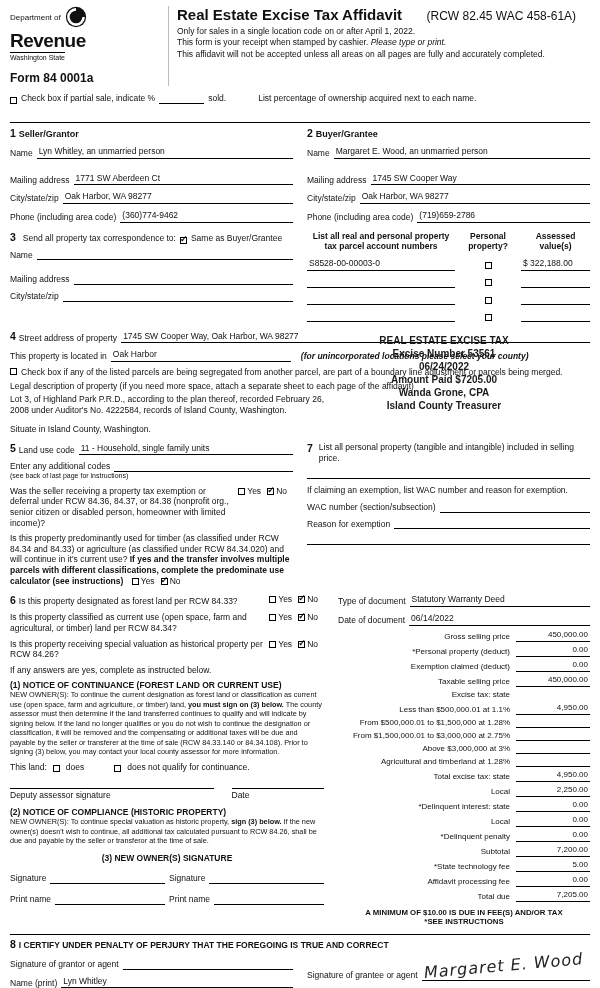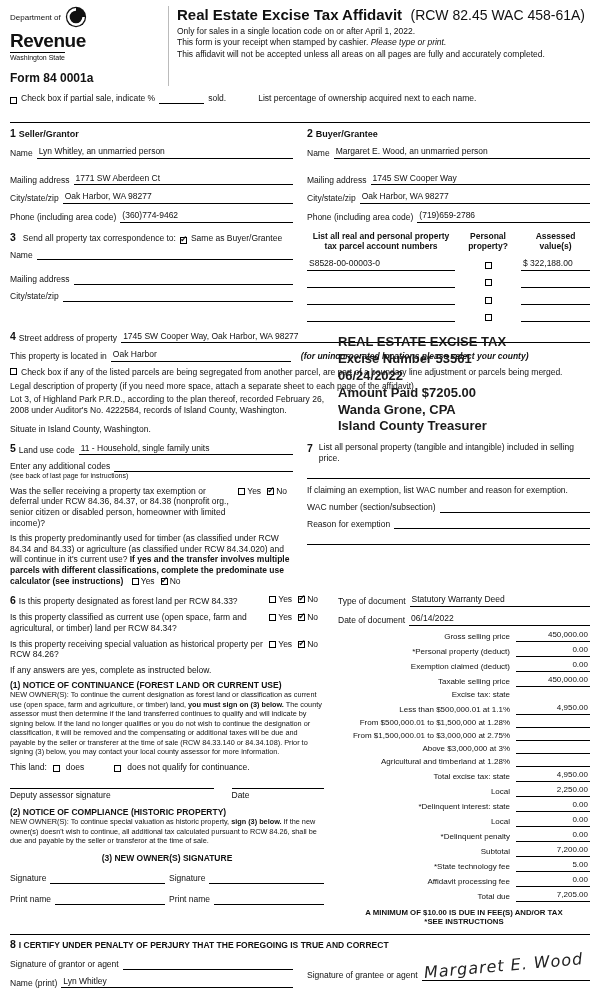--- a/index.html
+++ b/index.html
@@ -16,21 +16,21 @@
   
   .hdr { display:flex; gap:8px; }
   .logo { width:150px; }
   .logo-top { display:flex; align-items:center; gap:4px; }
   .dept { font-size:8px; }
   .rev { font-size:19px; font-weight:800; letter-spacing:-0.5px; margin-top:-2px; }
   .wa { font-size:7px; border-top:1px solid #000; display:inline-block; padding-top:1px; }
   .formno { font-size:12px; font-weight:bold; margin-top:8px; }
   .hmain { flex:1; border-left:1px solid #bbb; padding-left:8px; }
   .title { font-size:15px; font-weight:bold; }
-  .rcw { font-size:14px; margin-left:6px; }
+  .rcw { font-size:12px; margin-left:22px; }
   .hl { margin-top:1px; }
 
   
   .partial { display:flex; align-items:flex-end; gap:4px; margin-top:7px; border-bottom:1.5px solid #000; padding-bottom:18px; }
   .cols { display:flex; gap:14px; margin-top:4px; }
   .col { flex:1; min-width:0; }
   .num { font-weight:bold; font-size:10.5px; margin-right:3px; }
   .sec-title { font-weight:bold; font-size:9px; }
   .fl { display:flex; align-items:flex-end; margin-top:6px; }
   .lab { white-space:nowrap; margin-right:4px; }
@@ -45,21 +45,21 @@
   .qtext { flex:1; }
 
   
   .phead { display:flex; font-weight:bold; text-align:center; align-items:flex-end; gap:6px; }
   .pc1 { width:148px; } .pc2 { width:54px; } .pc3 { flex:1; }
   .prow { display:flex; align-items:flex-end; gap:6px; margin-top:6.5px; }
   .prow .pc1, .prow .pc3 { border-bottom:1px solid #000; padding:0 2px 1px 2px; min-height:10px; text-align:left; }
   .prow .pc2 { text-align:center; }
 
   
-  .stamp { position:absolute; left:338px; top:334px; width:212px; text-align:left; font-weight:bold; font-size:13px; line-height:1.3; color:#1a1a1a; }
+  .stamp { position:absolute; left:338px; top:334px; width:212px; text-align:center; font-weight:bold; font-size:10px; line-height:1.3; color:#1a1a1a; }
 
   
   .colL6 { flex:1; min-width:0; }
   .colR6 { width:252px; flex:none; }
   .trow { display:flex; align-items:flex-end; margin-top:3px; }
   .tlab { flex:1; text-align:right; padding-right:6px; white-space:nowrap; font-size:8px; }
   .tamt { width:74px; border-bottom:1px solid #000; text-align:right; padding:0 2px 1px 2px; min-height:9px; font-size:8px; flex:none; }
   .trow.nohr .tamt { border-bottom:none; }
 
   .dep-row { display:flex; gap:18px; margin-top:16px; }

